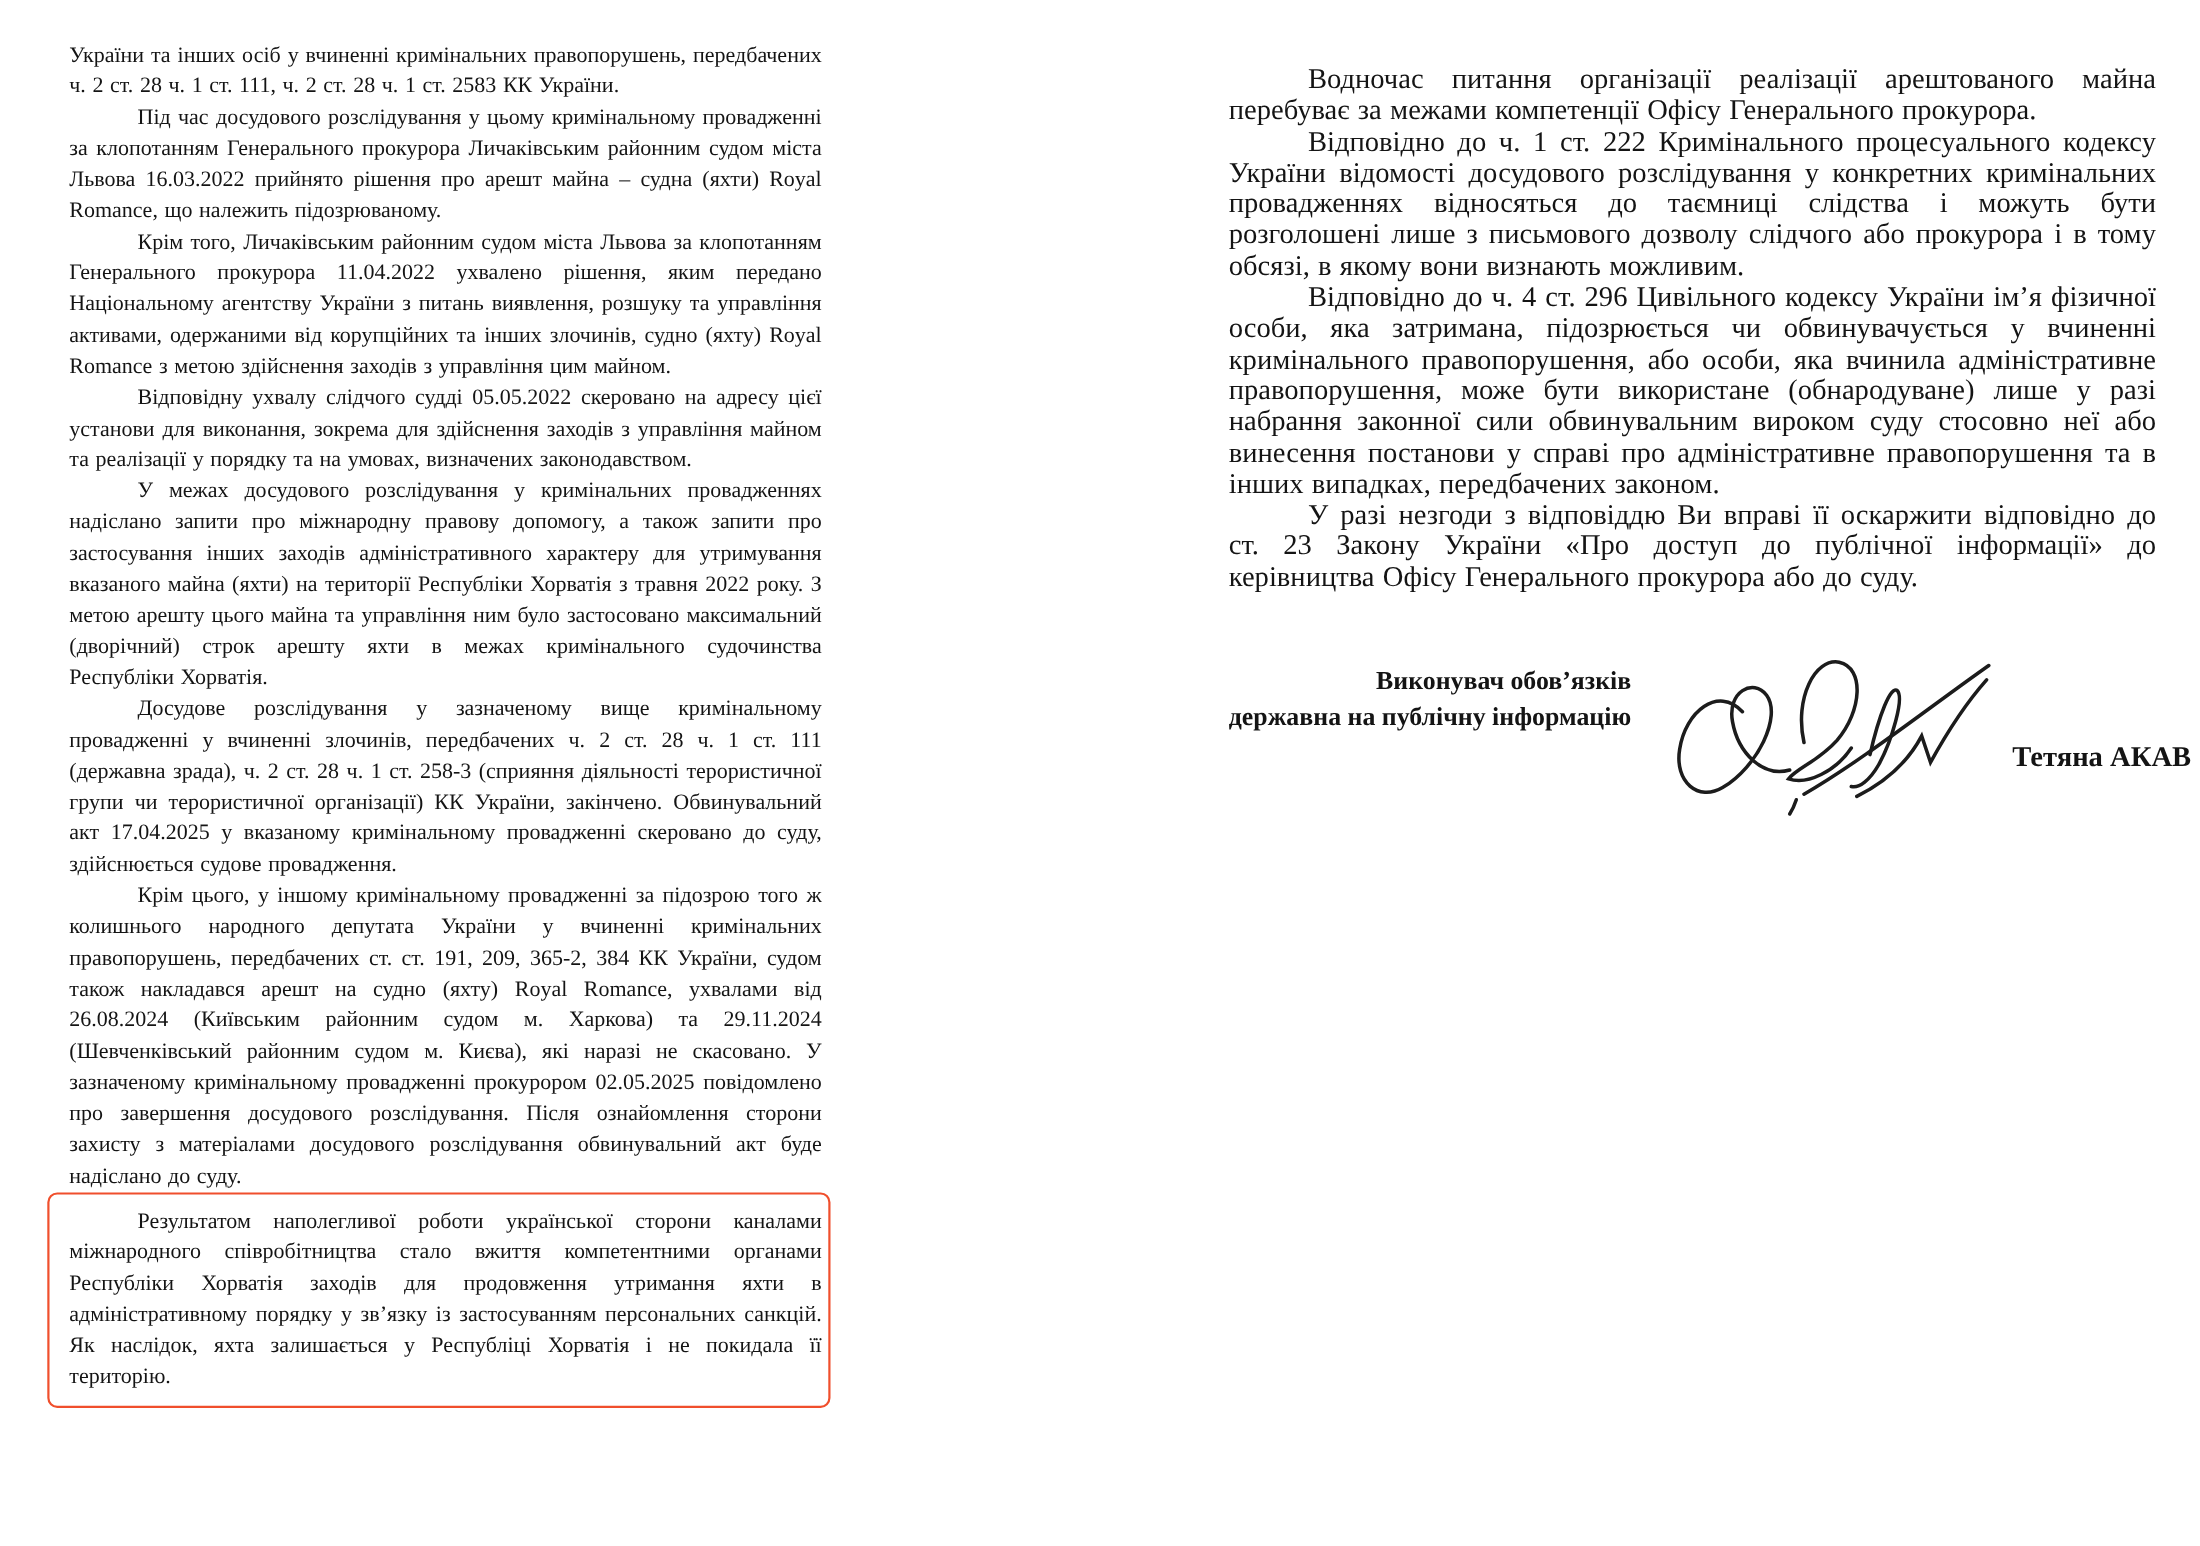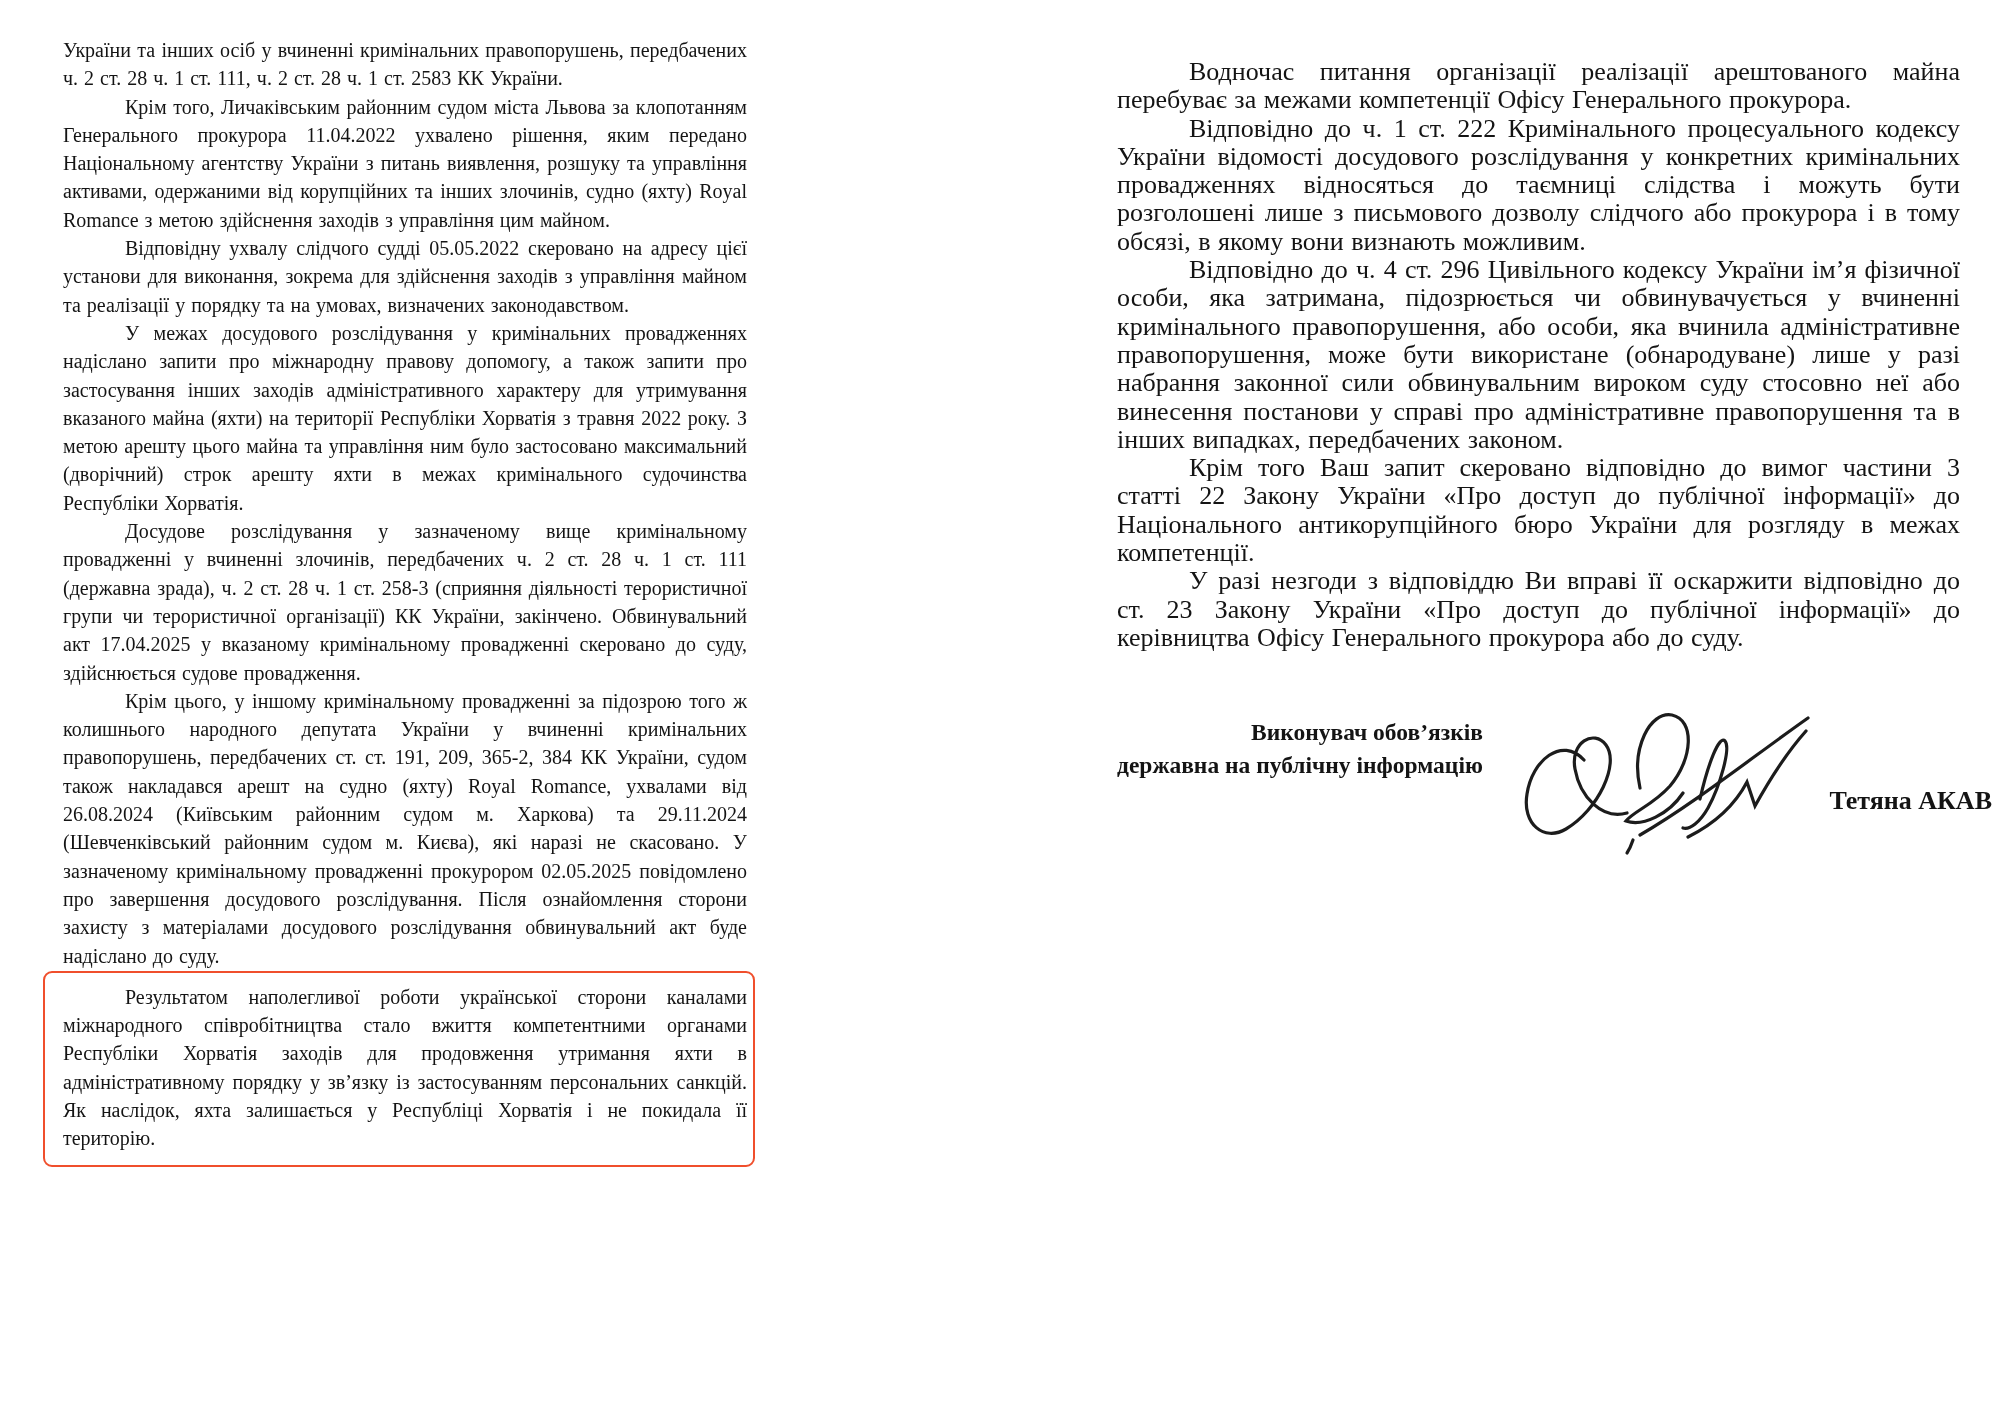--- a/index.html
+++ b/index.html
@@ -58,35 +58,35 @@
     font-size: 26px;
     white-space: nowrap;
     text-align: center;
   }
 </style>
 </head>
 <body>
 
 <div class="page page-left">
   <p class="continuation">України та інших осіб у вчиненні кримінальних правопорушень, передбачених ч. 2 ст. 28 ч. 1 ст. 111, ч. 2 ст. 28 ч. 1 ст. 2583 КК України.</p>
+  <p>Під час досудового розслідування у цьому кримінальному провадженні за клопотанням Генерального прокурора Личаківським районним судом міста Львова 16.03.2022 прийнято рішення про арешт майна – судна (яхти) Royal Romance, що належить підозрюваному.</p>
   <p>Крім того, Личаківським районним судом міста Львова за клопотанням Генерального прокурора 11.04.2022 ухвалено рішення, яким передано Національному агентству України з питань виявлення, розшуку та управління активами, одержаними від корупційних та інших злочинів, судно (яхту) Royal Romance з метою здійснення заходів з управління цим майном.</p>
   <p>Відповідну ухвалу слідчого судді 05.05.2022 скеровано на адресу цієї установи для виконання, зокрема для здійснення заходів з управління майном та реалізації у порядку та на умовах, визначених законодавством.</p>
   <p>У межах досудового розслідування у кримінальних провадженнях надіслано запити про міжнародну правову допомогу, а також запити про застосування інших заходів адміністративного характеру для утримування вказаного майна (яхти) на території Республіки Хорватія з травня 2022 року. З метою арешту цього майна та управління ним було застосовано максимальний (дворічний) строк арешту яхти в межах кримінального судочинства Республіки Хорватія.</p>
   <p>Досудове розслідування у зазначеному вище кримінальному провадженні у вчиненні злочинів, передбачених ч. 2 ст. 28 ч. 1 ст. 111 (державна зрада), ч. 2 ст. 28 ч. 1 ст. 258-3 (сприяння діяльності терористичної групи чи терористичної організації) КК України, закінчено. Обвинувальний акт 17.04.2025 у вказаному кримінальному провадженні скеровано до суду, здійснюється судове провадження.</p>
   <p>Крім цього, у іншому кримінальному провадженні за підозрою того ж колишнього народного депутата України у вчиненні кримінальних правопорушень, передбачених ст. ст. 191, 209, 365-2, 384 КК України, судом також накладався арешт на судно (яхту) Royal Romance, ухвалами від 26.08.2024 (Київським районним судом м. Харкова) та 29.11.2024 (Шевченківський районним судом м. Києва), які наразі не скасовано. У зазначеному кримінальному провадженні прокурором 02.05.2025 повідомлено про завершення досудового розслідування. Після ознайомлення сторони захисту з матеріалами досудового розслідування обвинувальний акт буде надіслано до суду.</p>
   <div class="red-box">
     <p>Результатом наполегливої роботи української сторони каналами міжнародного співробітництва стало вжиття компетентними органами Республіки Хорватія заходів для продовження утримання яхти в адміністративному порядку у зв’язку із застосуванням персональних санкцій. Як наслідок, яхта залишається у Республіці Хорватія і не покидала її територію.</p>
   </div>
 </div>
 
 <div class="page page-right">
   <p>Водночас питання організації реалізації арештованого майна перебуває за межами компетенції Офісу Генерального прокурора.</p>
   <p>Відповідно до ч. 1 ст. 222 Кримінального процесуального кодексу України відомості досудового розслідування у конкретних кримінальних провадженнях відносяться до таємниці слідства і можуть бути розголошені лише з письмового дозволу слідчого або прокурора і в тому обсязі, в якому вони визнають можливим.</p>
   <p>Відповідно до ч. 4 ст. 296 Цивільного кодексу України ім’я фізичної особи, яка затримана, підозрюється чи обвинувачується у вчиненні кримінального правопорушення, або особи, яка вчинила адміністративне правопорушення, може бути використане (обнародуване) лише у разі набрання законної сили обвинувальним вироком суду стосовно неї або винесення постанови у справі про адміністративне правопорушення та в інших випадках, передбачених законом.</p>
-  <p>Крім того Ваш запит скеровано відповідно до вимог частини 3 статті 22 Закону України «Про доступ до публічної інформації» до Національного антикорупційного бюро України для розгляду в межах компетенції.</p>
   <p>У разі незгоди з відповіддю Ви вправі її оскаржити відповідно до ст. 23 Закону України «Про доступ до публічної інформації» до керівництва Офісу Генерального прокурора або до суду.</p>
 
   <div class="signature-block">
     <div class="signature-title">
       <div>Виконувач обов’язків</div>
       <div>державна на публічну інформацію</div>
     </div>
     <svg class="signature-svg" width="300" height="160" viewBox="0 0 300 160">
       <g fill="none" stroke="#1c1c1c" stroke-width="3.2" stroke-linecap="round">
         <path d="M 62 58 C 40 34 10 58 5 92 C 0 122 22 140 44 127 C 76 108 98 62 84 43 C 72 27 48 40 53 67 C 58 95 80 118 105 111"></path>

